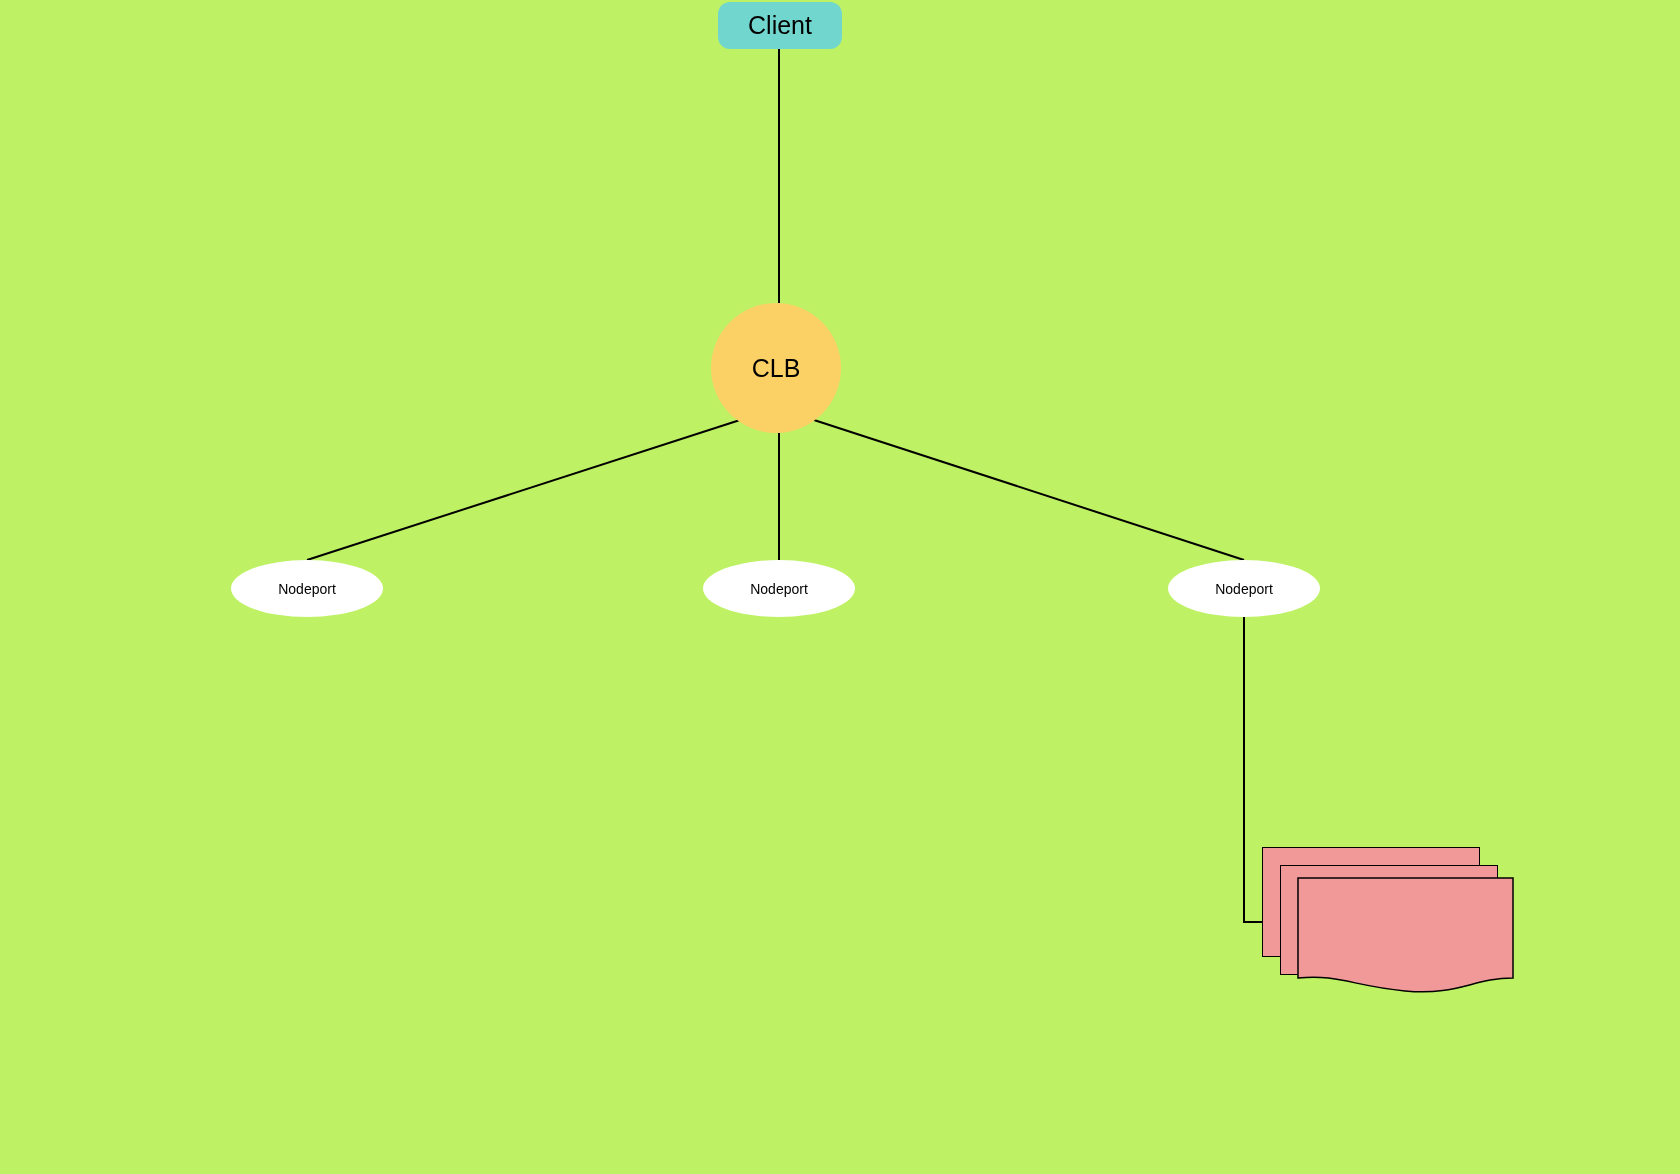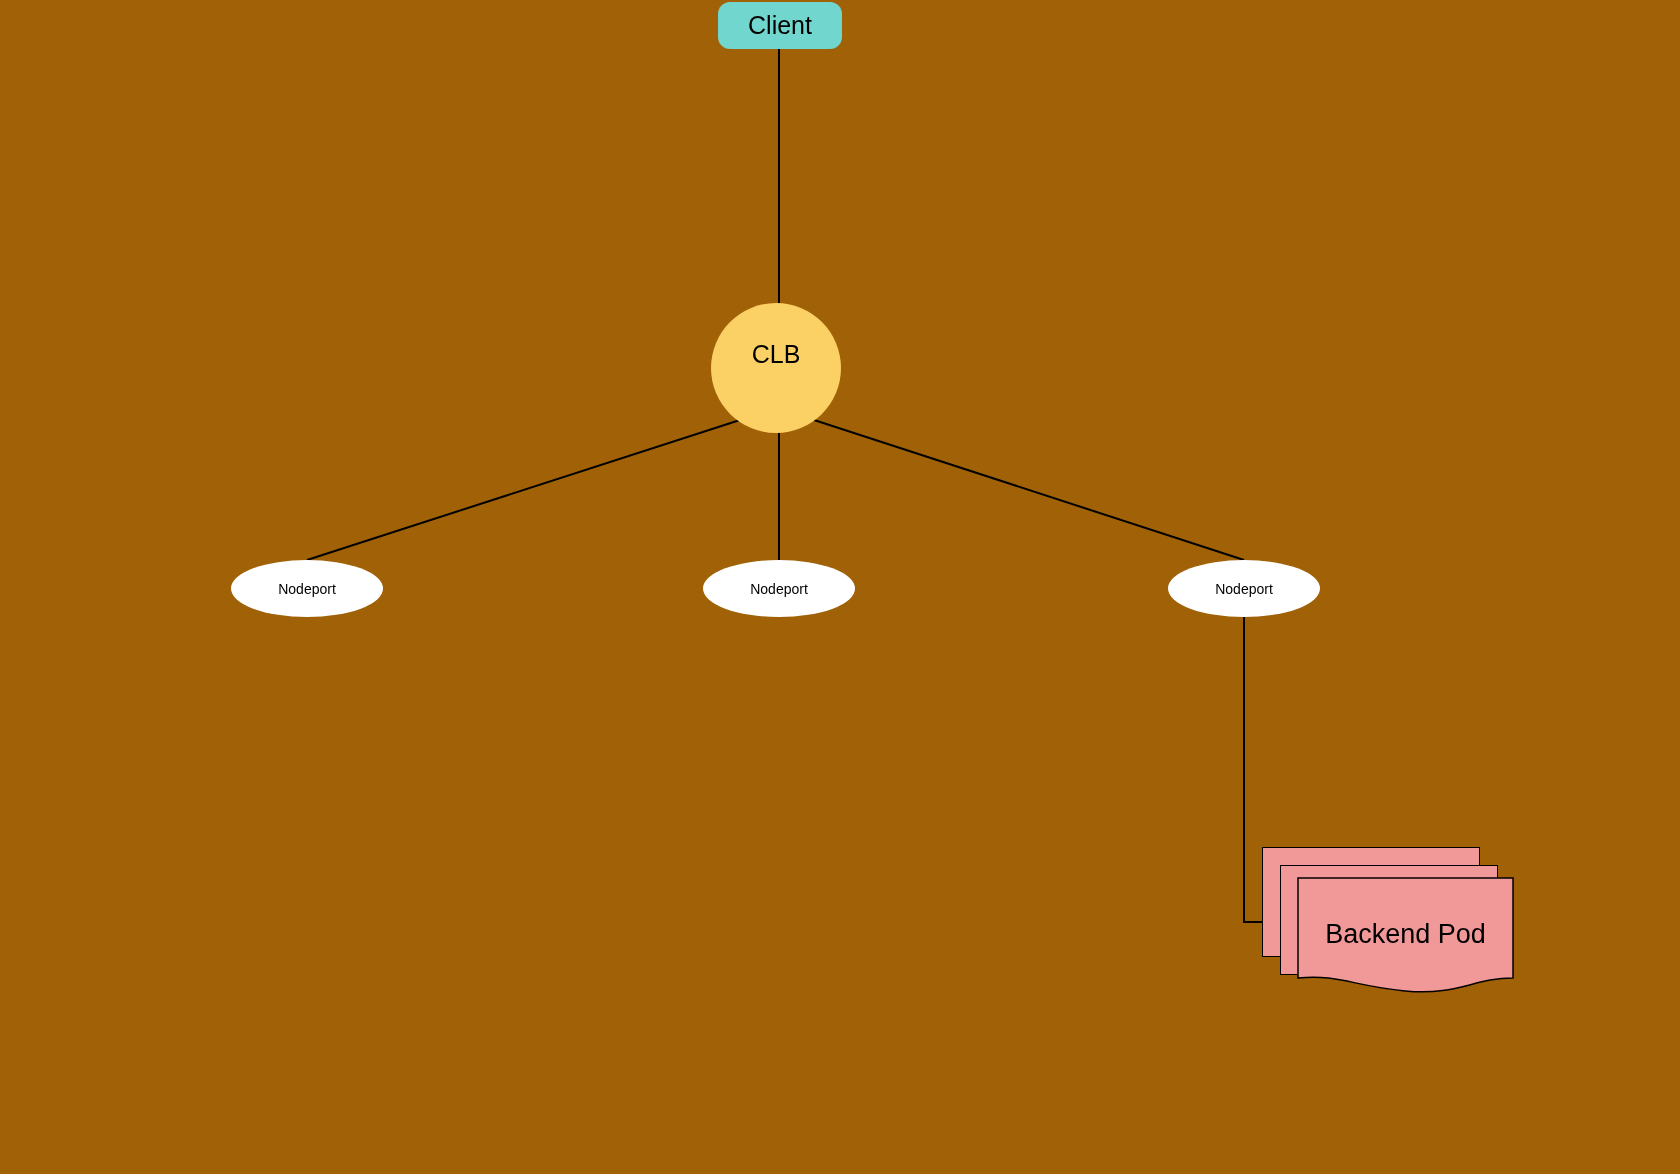--- a/index.html
+++ b/index.html
@@ -8,21 +8,21 @@
     padding: 0;
     background: #000000;
   }
   body {
     font-family: "Liberation Sans", sans-serif;
   }
   #canvas {
     position: relative;
     width: 1680px;
     height: 1174px;
-    background: #a16207;
+    background: #bef264;
     overflow: hidden;
   }
   #svg-layer {
     position: absolute;
     left: 0;
     top: 0;
     width: 1680px;
     height: 1174px;
   }
   .node-label {
@@ -61,21 +61,21 @@
     left: 711px;
     top: 303px;
     width: 130px;
     height: 130px;
     background: #FBD065;
     border-radius: 50%;
     box-sizing: border-box;
   }
   .clb-text {
     left: 711px;
-    top: 289px;
+    top: 303px;
     width: 130px;
     height: 130px;
     font-size: 25px;
   }
 
   
   .nodeport-ellipse {
     position: absolute;
     width: 152px;
     height: 57px;
@@ -184,15 +184,14 @@
     <div class="pod-card pod-card-back"></div>
     <div class="pod-card pod-card-mid"></div>
     <div class="pod-card pod-card-front">
       <svg class="pod-front-svg" viewBox="0 0 215 118" preserveAspectRatio="none" xmlns="http://www.w3.org/2000/svg">
         <path d="M0,0 L215,0 L215,100
                  C 175,100 160,118 107,113
                  C 55,108 40,96 0,100 Z" fill="#F09998" stroke="#000000" stroke-width="1.5"></path>
       </svg>
     </div>
   </div>
-  <div class="node-label pod-text">Backend Pod</div>
 
 </div>
 
 </body></html>

